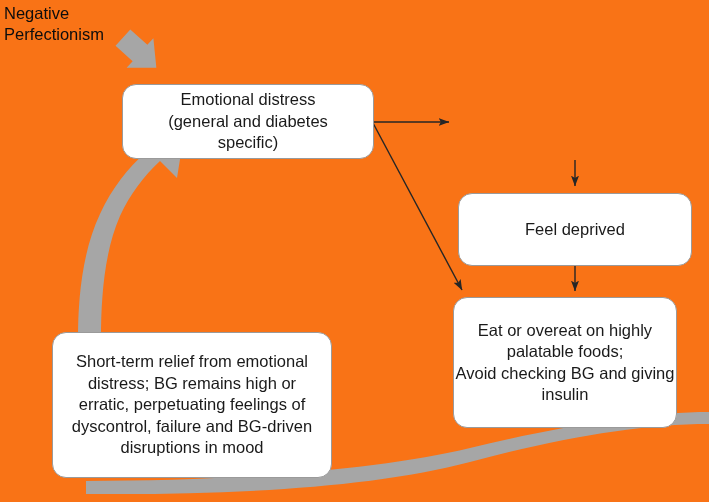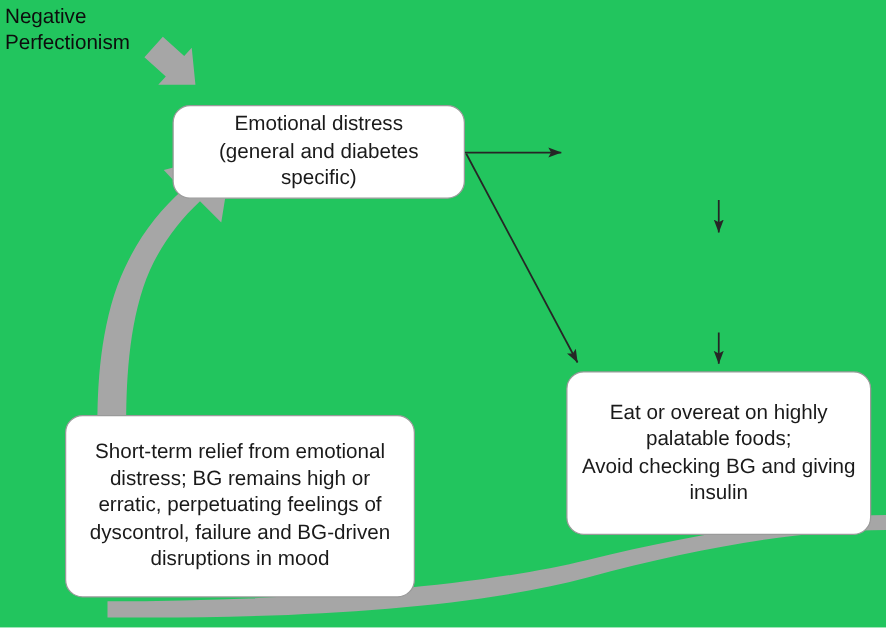--- a/index.html
+++ b/index.html
@@ -7,21 +7,21 @@
     padding: 0;
     background: #ffffff;
   }
   body {
     font-family: "Liberation Sans", sans-serif;
   }
   #canvas {
     position: relative;
     width: 709px;
     height: 502px;
-    background: #22c55e;
+    background: #f97316;
     overflow: hidden;
   }
   .diagram-svg {
     position: absolute;
     left: 0;
     top: 0;
     width: 709px;
     height: 502px;
   }
   .node {
@@ -33,37 +33,37 @@
     display: flex;
     align-items: center;
     justify-content: center;
     text-align: center;
     color: #1a1a1a;
     line-height: 1.30;
     white-space: pre-line;
     z-index: 3;
   }
   #node-emotional-distress {
-    left: 138px;  top: 84px;
-    width: 234px; height: 75px;
+    left: 122px;  top: 84px;
+    width: 252px; height: 75px;
     font-size: 16.5px;
   }
   #node-strict-rules {
     left: 458px;  top: 86px;
     width: 234px; height: 74px;
     font-size: 16.5px;
   }
   #node-feel-deprived {
     left: 458px;  top: 193px;
     width: 234px; height: 73px;
     font-size: 16.5px;
   }
   #node-overeat {
     left: 453px;  top: 297px;
-    width: 244px; height: 131px;
+    width: 224px; height: 131px;
     font-size: 16.5px;
   }
   #node-short-term-relief {
     left: 52px;   top: 332px;
     width: 280px; height: 146px;
     font-size: 16.5px;
   }
   #label-negative-perfectionism {
     position: absolute;
     left: 4px;
@@ -131,20 +131,21 @@
   </svg>
 
   <div id="label-negative-perfectionism">Negative
 Perfectionism</div>
 
   <div class="node" id="node-emotional-distress">Emotional distress
 (general and diabetes
 specific)</div>
 
 
+  <div class="node" id="node-feel-deprived">Feel deprived</div>
 
   <div class="node" id="node-overeat">Eat or overeat on highly
 palatable foods;
 Avoid checking BG and giving
 insulin</div>
 
   <div class="node" id="node-short-term-relief">Short-term relief from emotional
 distress; BG remains high or
 erratic, perpetuating feelings of
 dyscontrol, failure and BG-driven

